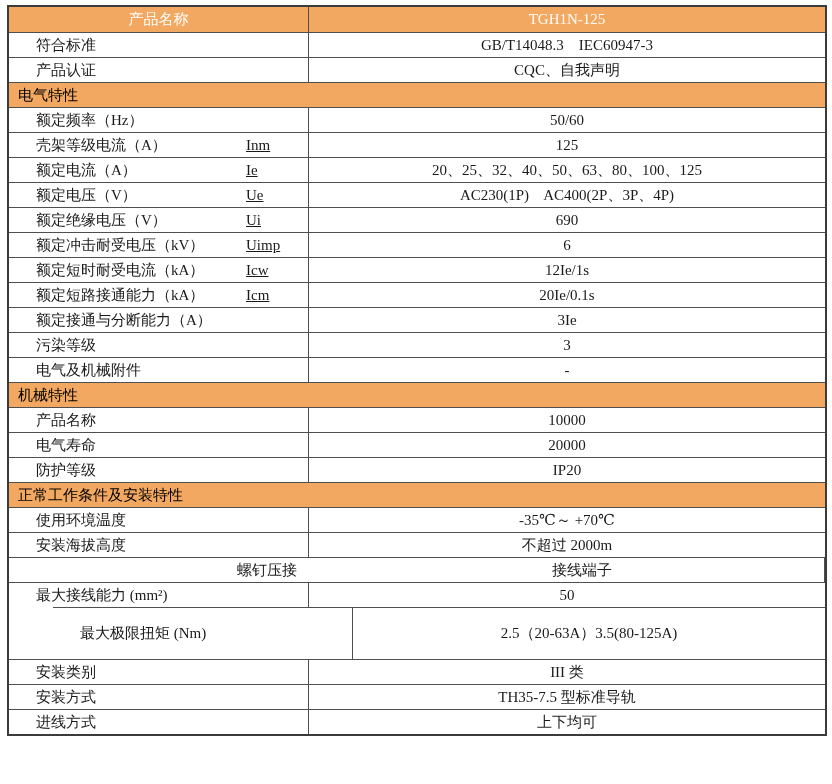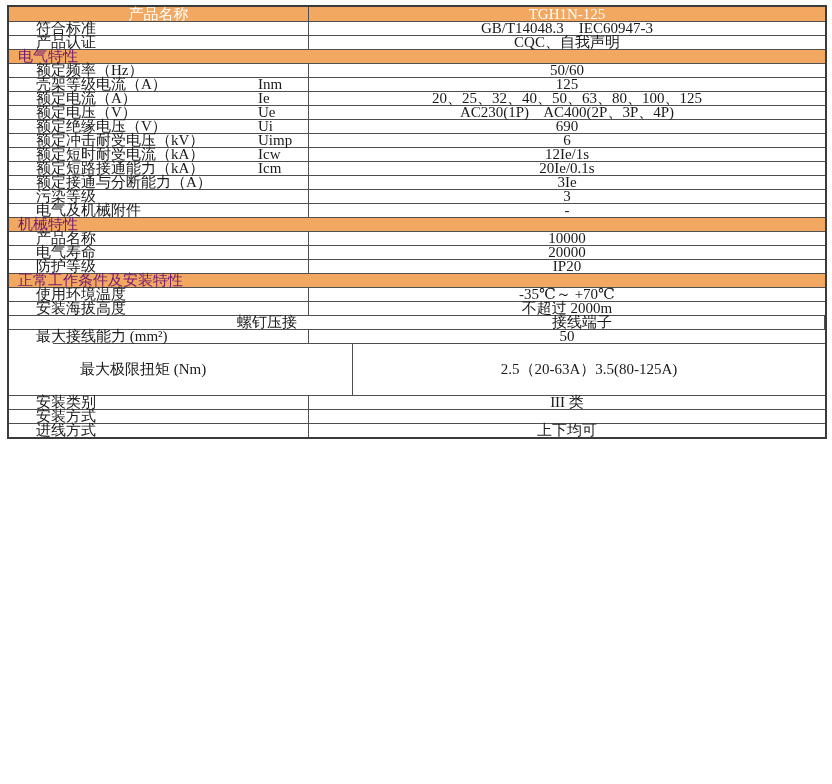--- a/index.html
+++ b/index.html
@@ -15,21 +15,21 @@
   .page {
     box-sizing: border-box;
     padding: 5px 5px 3px 7px;
   }
   .spec-table {
     border: 2px solid #3b3b3b;
     box-sizing: border-box;
   }
   .row {
     display: flex;
-    height: 14px;
+    height: 25px;
     box-sizing: border-box;
     border-top: 1px solid #4f4f4f;
     font-size: 15px;
     align-items: stretch;
   }
   .row:first-child { border-top: none; }
   .row.tall { height: 52px; margin-left: 44px; }
   .cell {
     box-sizing: border-box;
     display: flex;
@@ -52,33 +52,34 @@
     justify-content: center;
   }
   .cell.right.multi .val-line {
     line-height: 25px;
   }
   .val, .val-line, .lbl, .sym {
     white-space: pre-wrap;
   }
   .sym {
     position: absolute;
-    left: 249px;
+    left: 237px;
+    text-decoration: underline;
   }
   .row.head {
     background: var(--accent, #f2a860);
     color: #ffffff;
   }
   .row.head .cell.left {
     justify-content: center;
     padding-left: 0;
   }
   .row.section {
     background: var(--accent, #f2a860);
-    color: #701a75;
+    color: #000000;
     align-items: center;
     padding-left: 9px;
   }
 </style>
 </head>
 <body>
 
 <div class="page">
   <div class="spec-table">
       <div class="row head">
@@ -279,20 +280,23 @@
           <span class="lbl">安装类别</span>
         </div>
         <div class="cell right">
           <span class="val">III 类</span>
         </div>
       </div>
       <div class="row">
         <div class="cell left">
           <span class="lbl">安装方式</span>
         </div>
+        <div class="cell right">
+          <span class="val">TH35-7.5 型标准导轨</span>
+        </div>
       </div>
       <div class="row">
         <div class="cell left">
           <span class="lbl">进线方式</span>
         </div>
         <div class="cell right">
           <span class="val">上下均可</span>
         </div>
       </div>
     </div>

